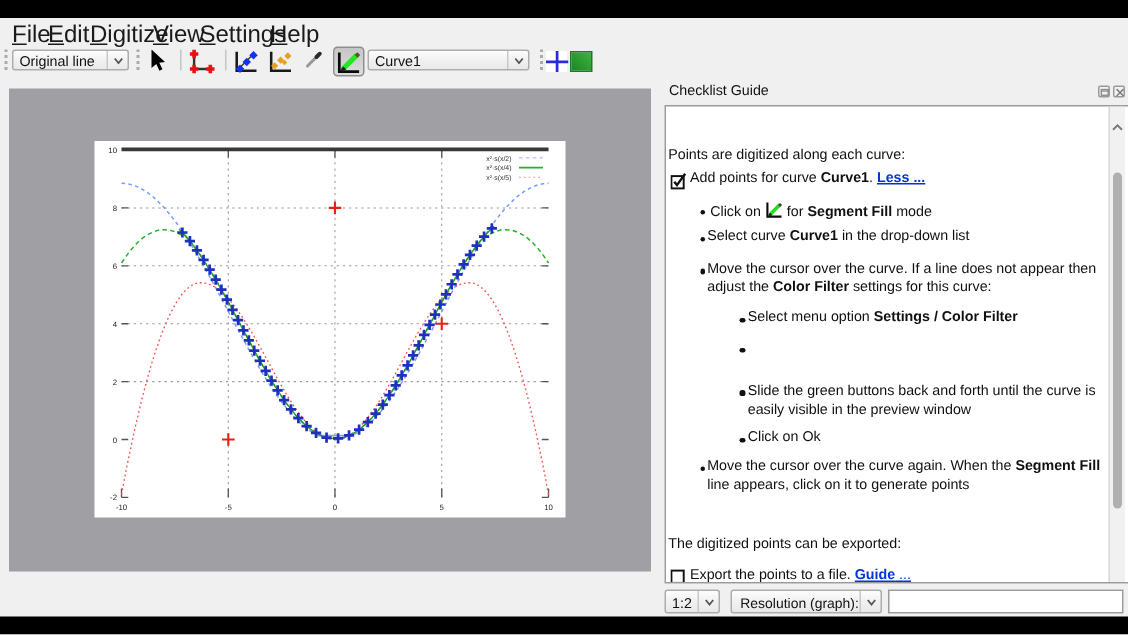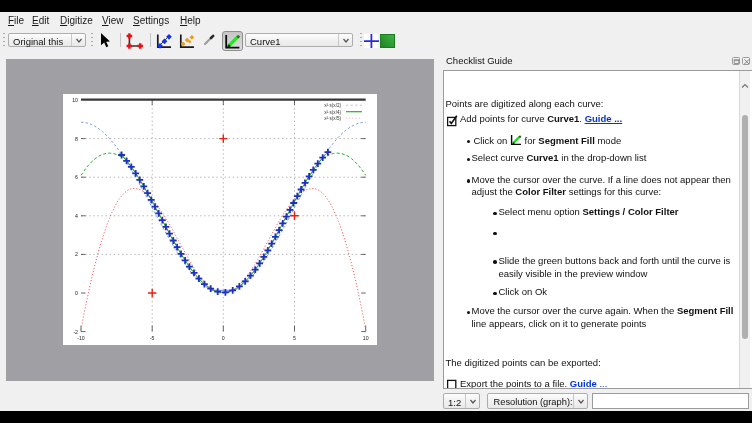--- a/index.html
+++ b/index.html
@@ -1,19 +1,19 @@
 <!DOCTYPE html>
 <html><head><meta charset="utf-8"><style>
 *{margin:0;padding:0;box-sizing:border-box}
 html,body{width:752px;height:423px;overflow:hidden;background:#f0f0f0;
  font-family:"Liberation Sans",sans-serif}
 .abs{position:absolute}
 #stage{position:relative;width:752px;height:423px;background:#f0f0f0}
 .blackbar{position:absolute;left:0;width:752px;background:#000}
-.menu{position:absolute;top:12px;left:0;width:752px;height:16px;font-size:10px;color:#1a1a1a}
+.menu{position:absolute;top:12px;left:0;width:752px;height:16px;font-size:16px;color:#1a1a1a}
 .menu span{position:absolute;top:3px}
 .combo{position:absolute;height:14.5px;border:1px solid #adadad;border-radius:2px;
  background:linear-gradient(#fdfdfd,#f2f2f2 45%,#e9e9e9);font-size:9.5px;color:#111}
 .combo .txt{position:absolute;left:4px;top:2.2px;white-space:nowrap}
 .combo .arr{position:absolute;right:1px;top:0;width:13px;height:100%;border-left:1px solid #c8c8c8}
 .combo .chv{position:absolute;right:4px;top:4.5px;width:5px;height:5px}
 .chv svg{display:block}
 .vsep{position:absolute;width:1px;background:#c4c4c4}
 .handle{position:absolute;width:2px;background-image:repeating-linear-gradient(#aaa 0 1.4px,transparent 1.4px 4px)}
 .dockbtn{position:absolute;width:8px;height:8px;border:1px solid #9a9a9a;border-radius:1.5px;background:#f2f2f2}
@@ -33,21 +33,21 @@
  <span style="left:8px"><u>F</u>ile</span>
  <span style="left:32px"><u>E</u>dit</span>
  <span style="left:60px"><u>D</u>igitize</span>
  <span style="left:102px"><u>V</u>iew</span>
  <span style="left:133px"><u>S</u>ettings</span>
  <span style="left:180px"><u>H</u>elp</span>
 </div>
 
 <div class="handle" style="left:3px;top:33px;height:14px"></div>
 <div class="combo" style="left:8px;top:32.5px;width:77.5px">
- <span class="txt">Original this</span>
+ <span class="txt">Original line</span>
       <span class="arr"></span>
  <span class="chv">
         <svg width="6" height="5" viewBox="0 0 6 5">
           <path d="M0.5,1 L3,4 L5.5,1" fill="none" stroke="#555" stroke-width="1.2"></path>
         </svg>
       </span>
 </div>
 <div class="handle" style="left:91px;top:33px;height:14px"></div>
 
 <svg class="abs" style="left:100px;top:33px" width="11" height="15" viewBox="0 0 11 15">
@@ -188,21 +188,21 @@
 </div>
 
 <div id="content">
 <div class="ct" style="left:1.5px;top:26.5px">Points are digitized along each curve:</div>
 <div class="abs" style="left:3px;top:43.5px">
         <svg width="13" height="12" viewBox="0 0 13 12" style="display:block">
           <rect x="0.6" y="2.4" width="8.2" height="8.2" fill="#fff" stroke="#111" stroke-width="1.3"></rect>
           <path d="M2.5,6.2 L4.3,8.4 L9.8,0.8" fill="none" stroke="#111" stroke-width="1.6"></path>
         </svg>
       </div>
-<div class="ct" style="left:16px;top:42.0px">Add points for curve <b>Curve1</b>. <span class="lnk">Guide ...</span></div>
+<div class="ct" style="left:16px;top:42.0px">Add points for curve <b>Curve1</b>. <span class="lnk">Less ...</span></div>
 <div class="blt" style="left:22.5px;top:68.69999999999999px"></div>
 <div class="ct" style="left:29.5px;top:63.0px">Click on <svg width="12" height="12" viewBox="0 0 12 12" style="vertical-align:-2px">
           <path d="M1.6,1 L1.6,10.4 L11,10.4" fill="none" stroke="#0a0a0a" stroke-width="1.4"></path>
           <path d="M3.2,9.2 L10,2.4" stroke="#22dd22" stroke-width="2.4"></path>
           <rect x="2.5" y="8.3" width="1.9" height="1.9" fill="#222" transform="rotate(-45 3.45 9.25)"></rect>
           <rect x="9.1" y="1.7" width="1.9" height="1.9" fill="#444" transform="rotate(-45 10.05 2.65)"></rect>
         </svg> for <b>Segment Fill</b> mode</div>
 <div class="blt" style="left:22.5px;top:86.69999999999999px"></div>
 <div class="ct" style="left:27.5px;top:81.0px">Select curve <b>Curve1</b> in the drop-down list</div>
 <div class="blt" style="left:22.5px;top:108.19999999999999px"></div>

